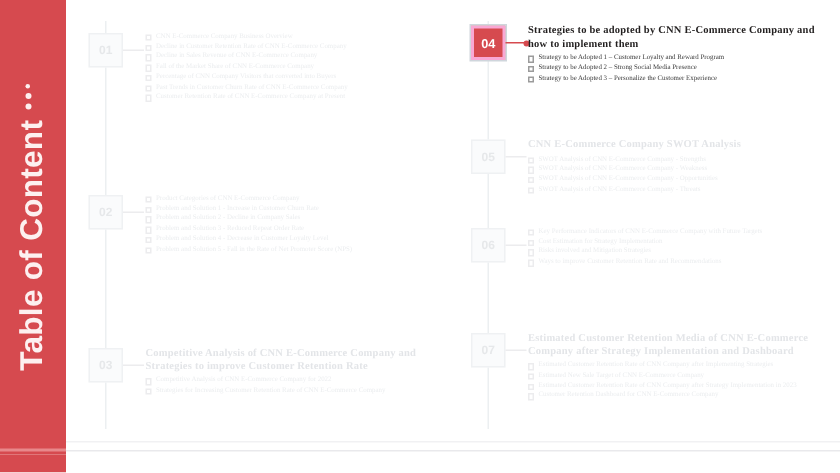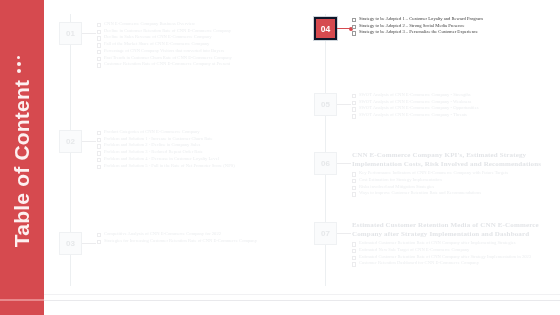--- a/index.html
+++ b/index.html
@@ -75,21 +75,21 @@
     width:23px;height:23px;
     border:1px solid #eff1f3;
     background:#fafbfc;
     display:flex;align-items:center;justify-content:center;
     font-family:"Liberation Sans", sans-serif;
     font-weight:bold;font-size:8px;color:#e6e8ea;
     box-sizing:border-box;
   }
   .badge.active{
     background:#d64a4f;
-    border:2px solid #0f172a;
+    border:2px solid #f9a8d4;
     outline:1px solid #cfd6dc;
     color:#ffffff;
     font-size:8.5px;
   }
 
   .connector{
     position:absolute;left:32px;top:11px;width:14px;height:1px;
     background:#ececee;
   }
   .connector.active{background:#d64a4f;height:1px;}
@@ -181,61 +181,63 @@
         <li>Problem and Solution 4 - Decrease in Customer Loyalty Level</li>
         <li>Problem and Solution 5 - Fall in the Rate of Net Promoter Score (NPS)</li>
       </ul>
     </div>
   </div>
 
   <div class="entry" style="top:232px;">
     <div class="badge">03</div>
     <div class="connector"></div>
     <div class="etext">
+      <p class="etitle">Competitive Analysis of CNN E-Commerce Company and Strategies to improve Customer Retention Rate</p>
       <ul class="elist">
         <li>Competitive Analysis of CNN E-Commerce Company for 2022</li>
         <li>Strategies for Increasing Customer Retention Rate of CNN E-Commerce Company</li>
       </ul>
     </div>
   </div>
 </div>
 
 <div class="col col-right">
   <div class="rail"></div>
 
   <div class="entry" style="top:17px;">
     <div class="badge active">04</div>
     <div class="connector active"></div>
     <div class="etext">
+      <p class="etitle active">Strategies to be adopted by CNN E-Commerce Company and how to implement them</p>
       <ul class="elist active">
         <li>Strategy to be Adopted 1 – Customer Loyalty and Reward Program</li>
         <li>Strategy to be Adopted 2 – Strong Social Media Presence</li>
         <li>Strategy to be Adopted 3 – Personalize the Customer Experience</li>
       </ul>
     </div>
   </div>
 
   <div class="entry" style="top:93px;">
     <div class="badge">05</div>
     <div class="connector"></div>
     <div class="etext">
+      <p class="etitle">CNN E-Commerce Company SWOT Analysis</p>
       <ul class="elist">
         <li>SWOT Analysis of CNN E-Commerce Company - Strengths</li>
         <li>SWOT Analysis of CNN E-Commerce Company - Weakness</li>
         <li>SWOT Analysis of CNN E-Commerce Company - Opportunities</li>
         <li>SWOT Analysis of CNN E-Commerce Company - Threats</li>
       </ul>
     </div>
   </div>
 
   <div class="entry" style="top:152px;">
     <div class="badge">06</div>
     <div class="connector"></div>
     <div class="etext">
-      <p class="etitle">CNN E-Commerce Company KPI's, Estimated Strategy Implementation Costs, Risk Involved and Recommendations</p>
       <ul class="elist">
         <li>Key Performance Indicators of CNN E-Commerce Company with Future Targets</li>
         <li>Cost Estimation for Strategy Implementation</li>
         <li>Risks involved and Mitigation Strategies</li>
         <li>Ways to improve Customer Retention Rate and Recommendations</li>
       </ul>
     </div>
   </div>
 
   <div class="entry" style="top:222px;">

